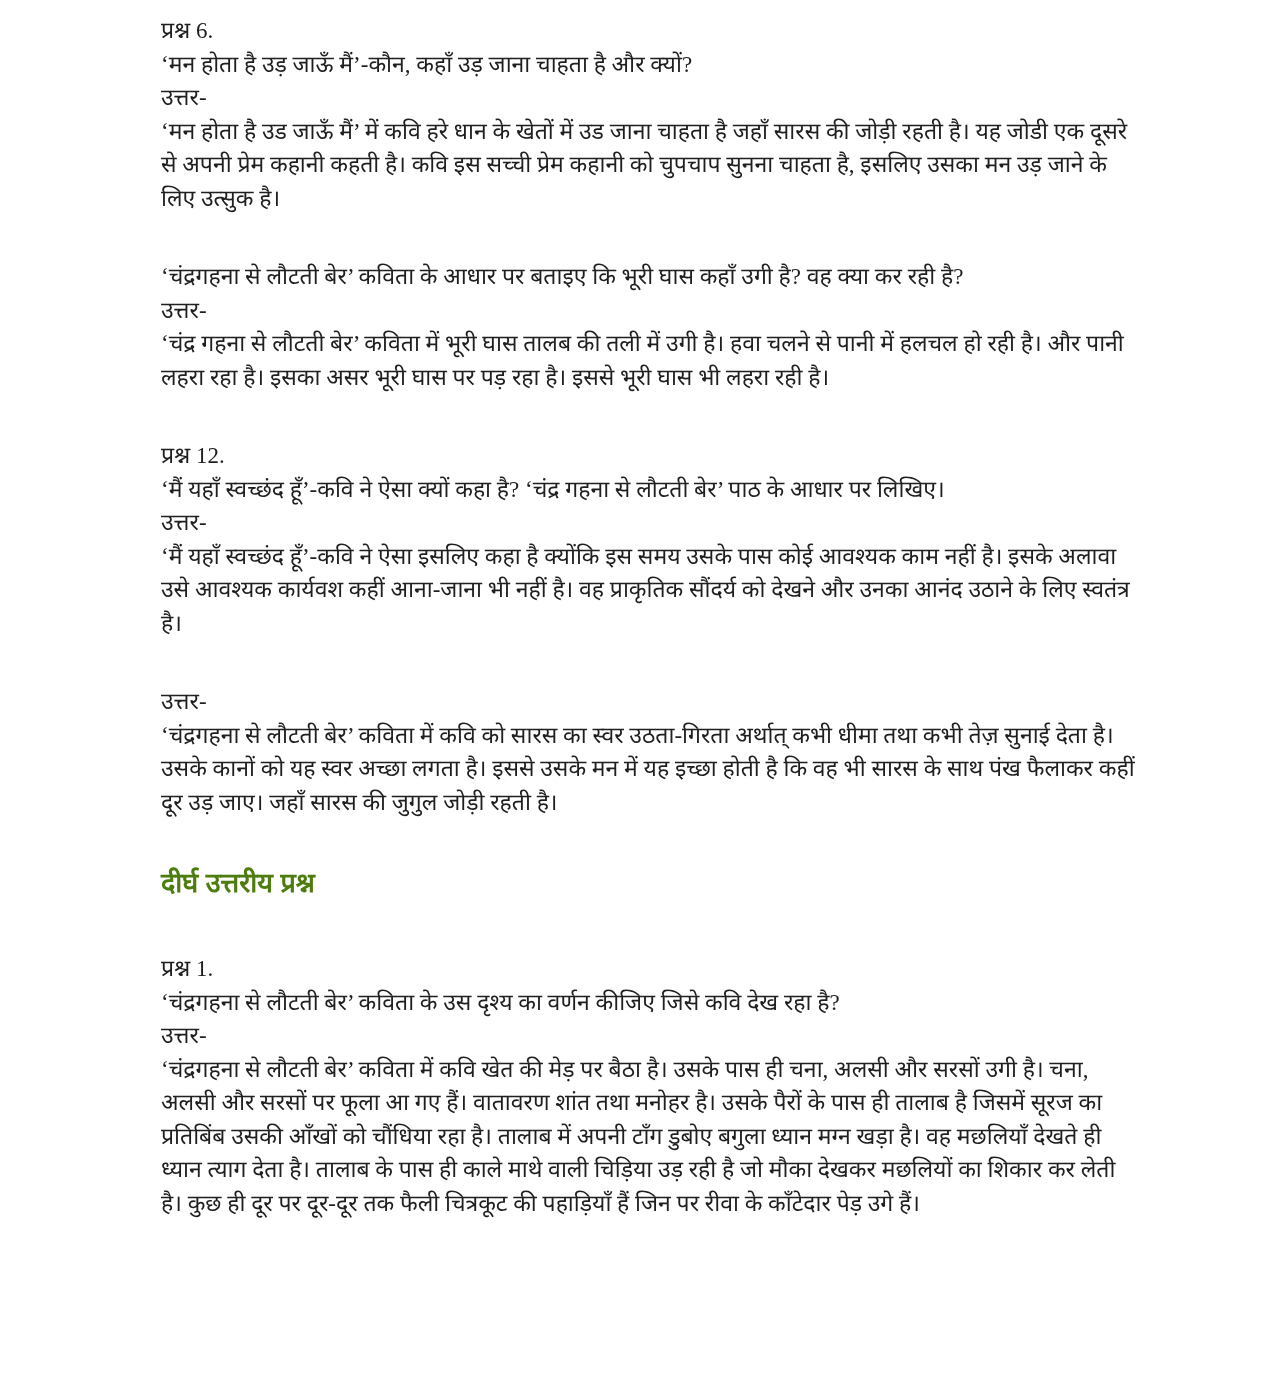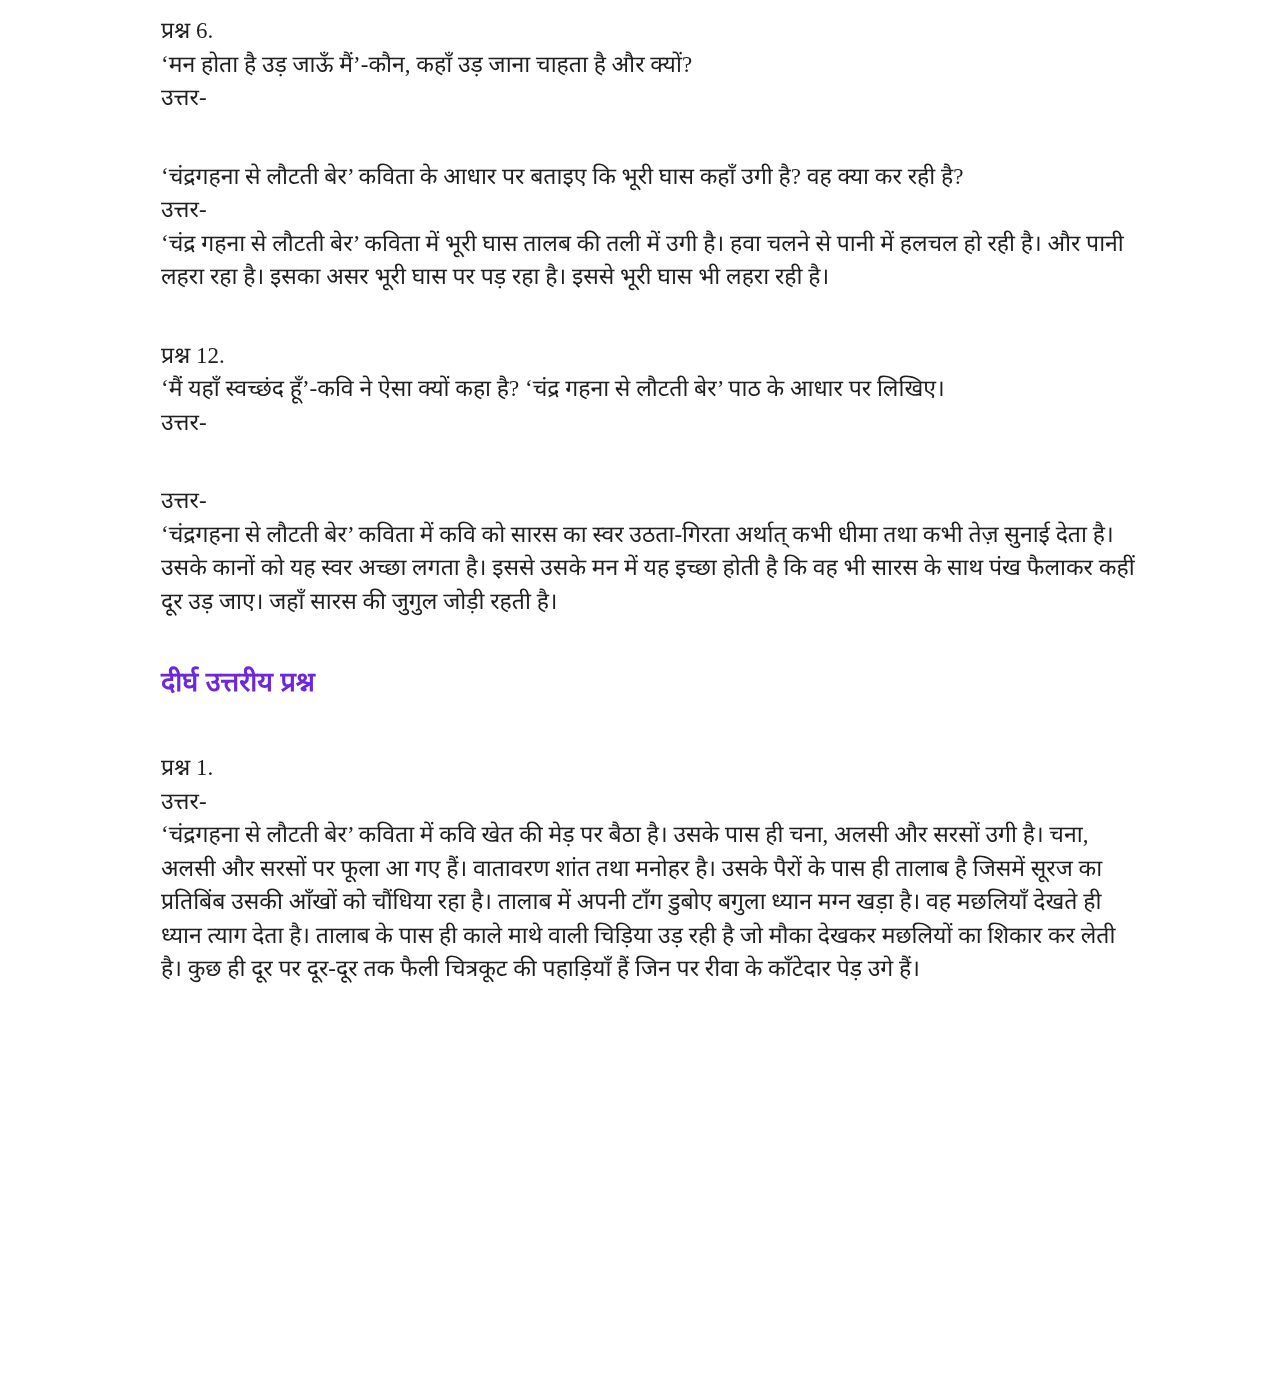--- a/index.html
+++ b/index.html
@@ -28,53 +28,56 @@
   }
   .qa p {
     margin: 0;
     padding: 0;
   }
   .doc-heading {
     font-family: "Liberation Sans", "DejaVu Sans", sans-serif;
     font-weight: 700;
     font-size: 27px;
     line-height: 38px;
-    color: #6d28d9;
+    color: #4d7c0f;
     margin: 30px 0 50px 0;
   }
 </style>
 </head>
 <body>
 
 <div class="page">
 
   <section class="qa">
     <p>प्रश्न 6.</p>
     <p>‘मन होता है उड़ जाऊँ मैं’-कौन, कहाँ उड़ जाना चाहता है और क्यों?</p>
     <p>उत्तर-</p>
+    <p>‘मन होता है उड जाऊँ मैं’ में कवि हरे धान के खेतों में उड जाना चाहता है जहाँ सारस की जोड़ी रहती है। यह जोडी एक दूसरे से अपनी प्रेम कहानी कहती है। कवि इस सच्ची प्रेम कहानी को चुपचाप सुनना चाहता है, इसलिए उसका मन उड़ जाने के लिए उत्सुक है।</p>
   </section>
 
   <section class="qa">
     <p>‘चंद्रगहना से लौटती बेर’ कविता के आधार पर बताइए कि भूरी घास कहाँ उगी है? वह क्या कर रही है?</p>
     <p>उत्तर-</p>
     <p>‘चंद्र गहना से लौटती बेर’ कविता में भूरी घास तालब की तली में उगी है। हवा चलने से पानी में हलचल हो रही है। और पानी लहरा रहा है। इसका असर भूरी घास पर पड़ रहा है। इससे भूरी घास भी लहरा रही है।</p>
   </section>
 
   <section class="qa">
     <p>प्रश्न 12.</p>
     <p>‘मैं यहाँ स्वच्छंद हूँ’-कवि ने ऐसा क्यों कहा है? ‘चंद्र गहना से लौटती बेर’ पाठ के आधार पर लिखिए।</p>
     <p>उत्तर-</p>
+    <p>‘मैं यहाँ स्वच्छंद हूँ’-कवि ने ऐसा इसलिए कहा है क्योंकि इस समय उसके पास कोई आवश्यक काम नहीं है। इसके अलावा उसे आवश्यक कार्यवश कहीं आना-जाना भी नहीं है। वह प्राकृतिक सौंदर्य को देखने और उनका आनंद उठाने के लिए स्वतंत्र है।</p>
   </section>
 
   <section class="qa">
     <p>उत्तर-</p>
     <p>‘चंद्रगहना से लौटती बेर’ कविता में कवि को सारस का स्वर उठता-गिरता अर्थात् कभी धीमा तथा कभी तेज़ सुनाई देता है। उसके कानों को यह स्वर अच्छा लगता है। इससे उसके मन में यह इच्छा होती है कि वह भी सारस के साथ पंख फैलाकर कहीं दूर उड़ जाए। जहाँ सारस की जुगुल जोड़ी रहती है।</p>
   </section>
 
   <h2 class="doc-heading">दीर्घ उत्तरीय प्रश्न</h2>
 
   <section class="qa">
     <p>प्रश्न 1.</p>
+    <p>‘चंद्रगहना से लौटती बेर’ कविता के उस दृश्य का वर्णन कीजिए जिसे कवि देख रहा है?</p>
     <p>उत्तर-</p>
     <p>‘चंद्रगहना से लौटती बेर’ कविता में कवि खेत की मेड़ पर बैठा है। उसके पास ही चना, अलसी और सरसों उगी है। चना, अलसी और सरसों पर फूला आ गए हैं। वातावरण शांत तथा मनोहर है। उसके पैरों के पास ही तालाब है जिसमें सूरज का प्रतिबिंब उसकी आँखों को चौंधिया रहा है। तालाब में अपनी टाँग डुबोए बगुला ध्यान मग्न खड़ा है। वह मछलियाँ देखते ही ध्यान त्याग देता है। तालाब के पास ही काले माथे वाली चिड़िया उड़ रही है जो मौका देखकर मछलियों का शिकार कर लेती है। कुछ ही दूर पर दूर-दूर तक फैली चित्रकूट की पहाड़ियाँ हैं जिन पर रीवा के काँटेदार पेड़ उगे हैं।</p>
   </section>
 
 </div>
 
 </body></html>

